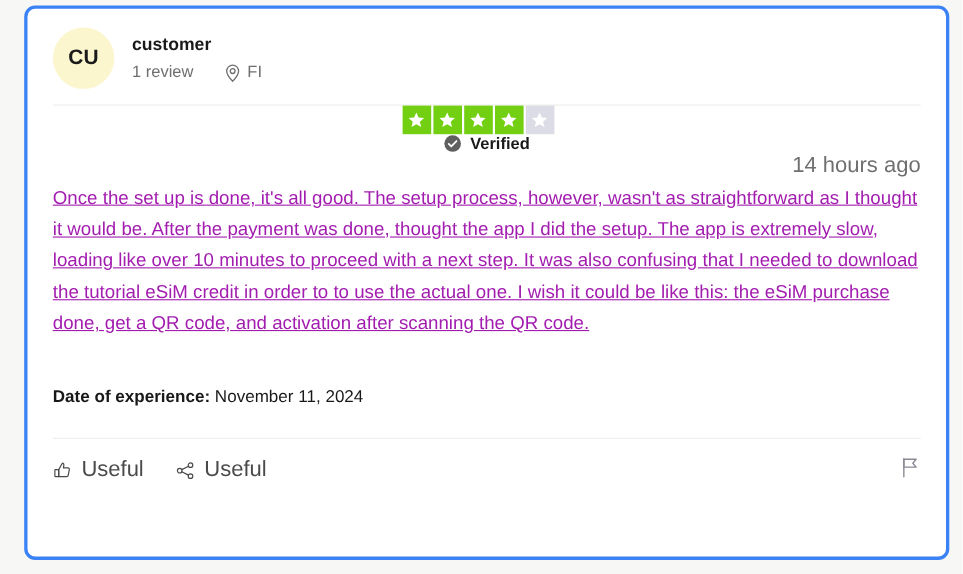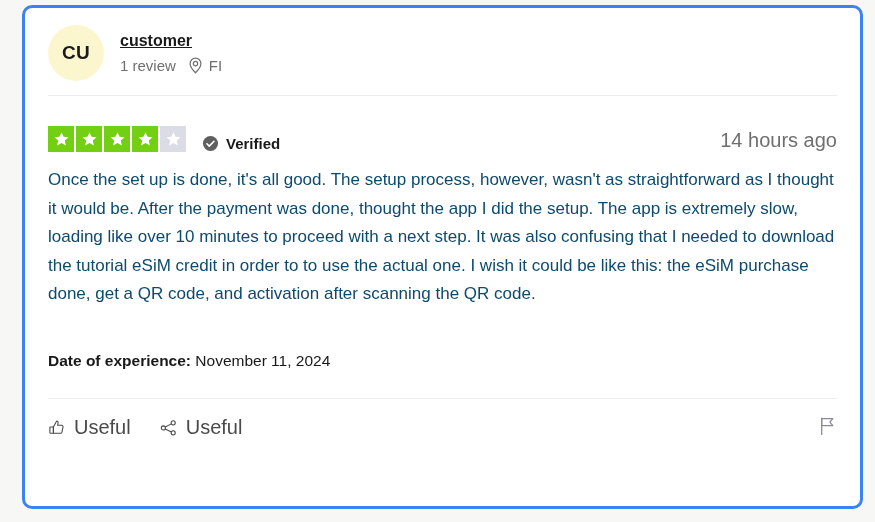--- a/index.html
+++ b/index.html
@@ -57,53 +57,53 @@
     display: flex;
     flex-direction: column;
     justify-content: center;
   }
   .consumer-name {
     font-size: 16px;
     font-weight: 700;
     color: #191919;
     line-height: 20px;
     margin-bottom: 5px;
-    text-decoration: underline;
   }
   .consumer-meta {
     display: flex;
     align-items: center;
     font-size: 15px;
     color: #6f6f6f;
     line-height: 19px;
   }
   .review-count {
-    margin-right: 12px;
+    margin-right: 28px;
   }
   .location {
     display: flex;
-    align-items: center;
+    align-items: flex-end;
   }
   .pin-icon {
     margin-right: 6px;
     display: inline-flex;
     align-items: center;
   }
 
   .divider {
     height: 1px;
     background: #ededeb;
     width: 100%;
   }
 
   
   .rating-row {
     display: flex;
-    align-items: flex-end;
+    align-items: center;
     height: 56px;
+    flex-direction: column;
   }
   .stars {
     display: flex;
     gap: 2px;
     margin-right: 16px;
   }
   .star-box {
     width: 26px;
     height: 26px;
     display: flex;
@@ -134,24 +134,25 @@
   .review-title {
     font-size: 21px;
     font-weight: 700;
     color: #191919;
     margin: 8px 0 0 0;
     line-height: 26px;
     letter-spacing: -0.1px;
   }
   .review-body {
     font-size: 17px;
-    color: #0c4a6e;
+    color: #a21caf;
     line-height: 28.5px;
     margin: 14px 0 0 0;
     max-width: 790px;
+    text-decoration: underline;
   }
   .experience-date {
     font-size: 15.5px;
     color: #191919;
     margin: 42px 0 0 0;
     line-height: 20px;
   }
   .experience-date .label {
     font-weight: 700;
   }

